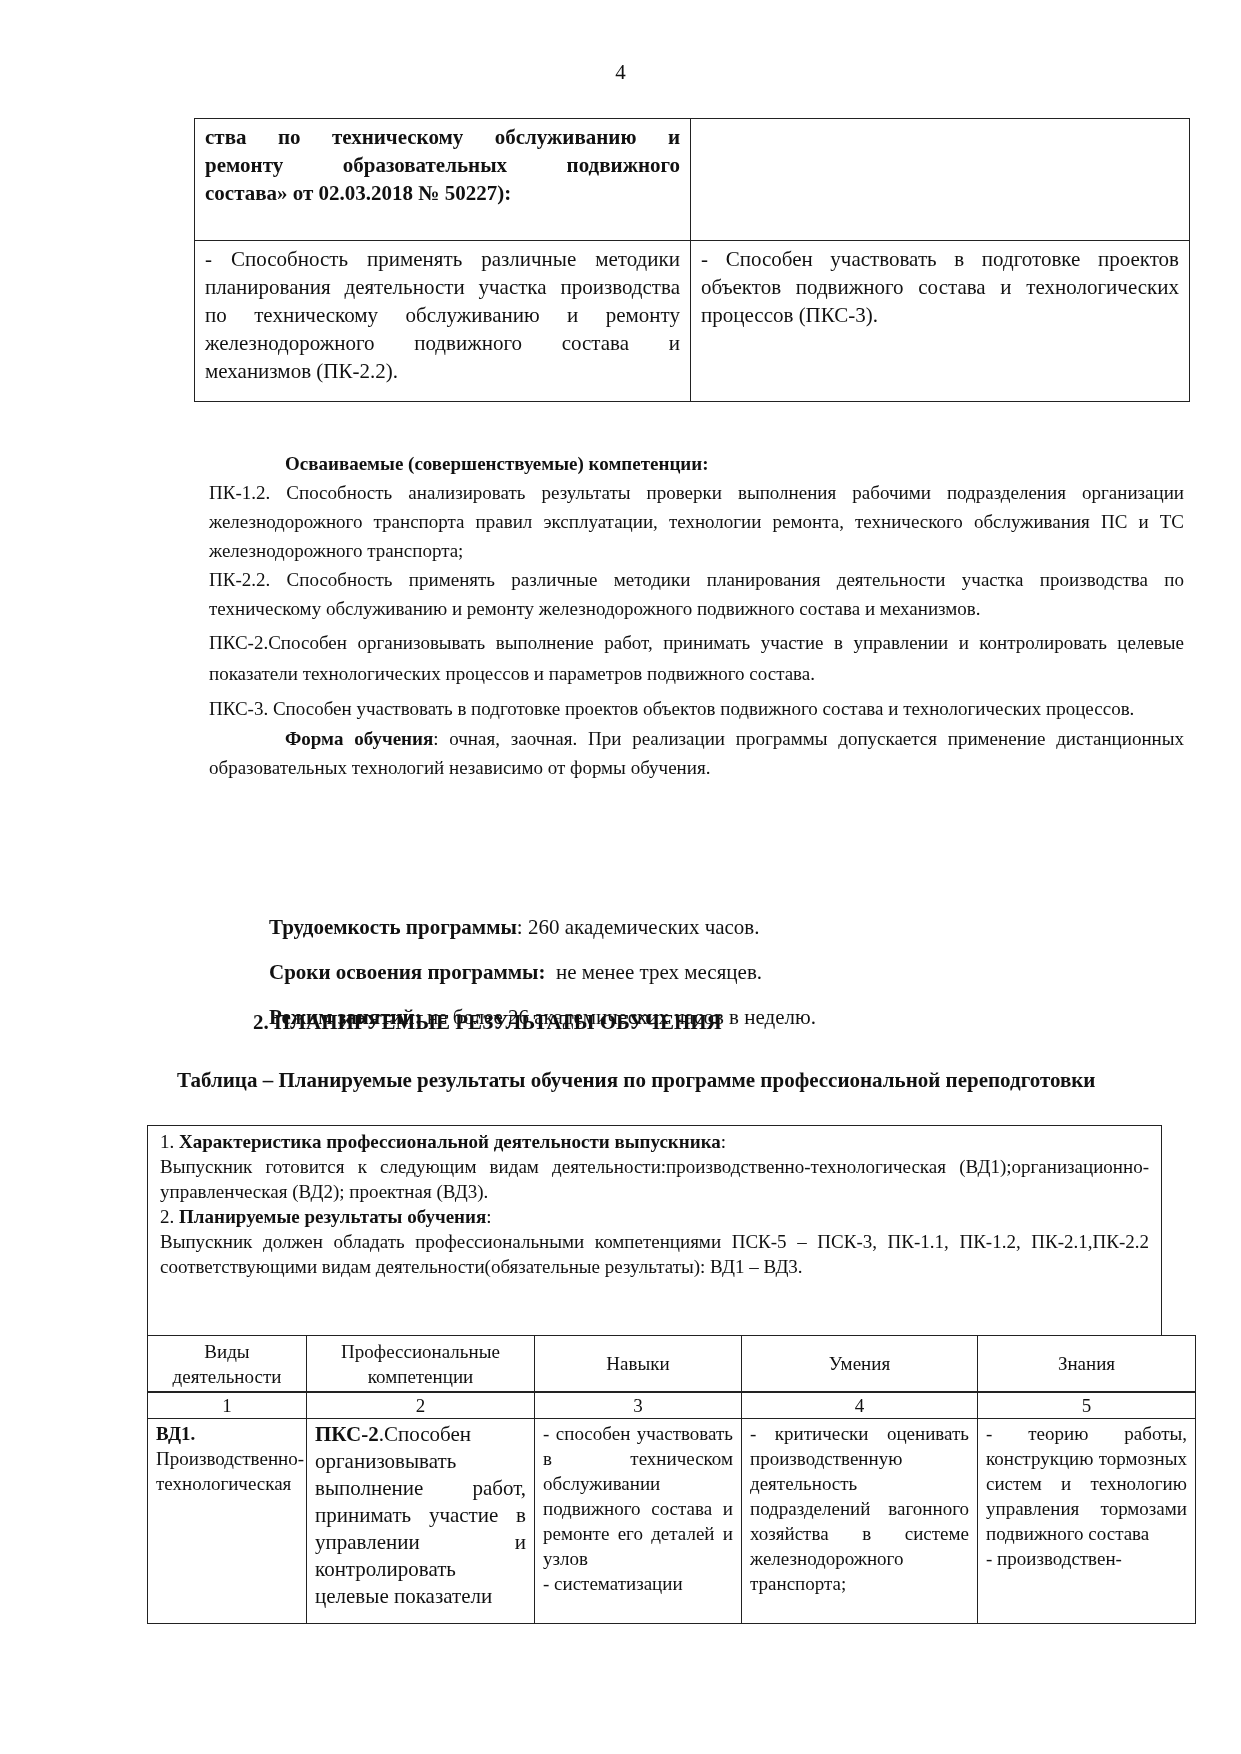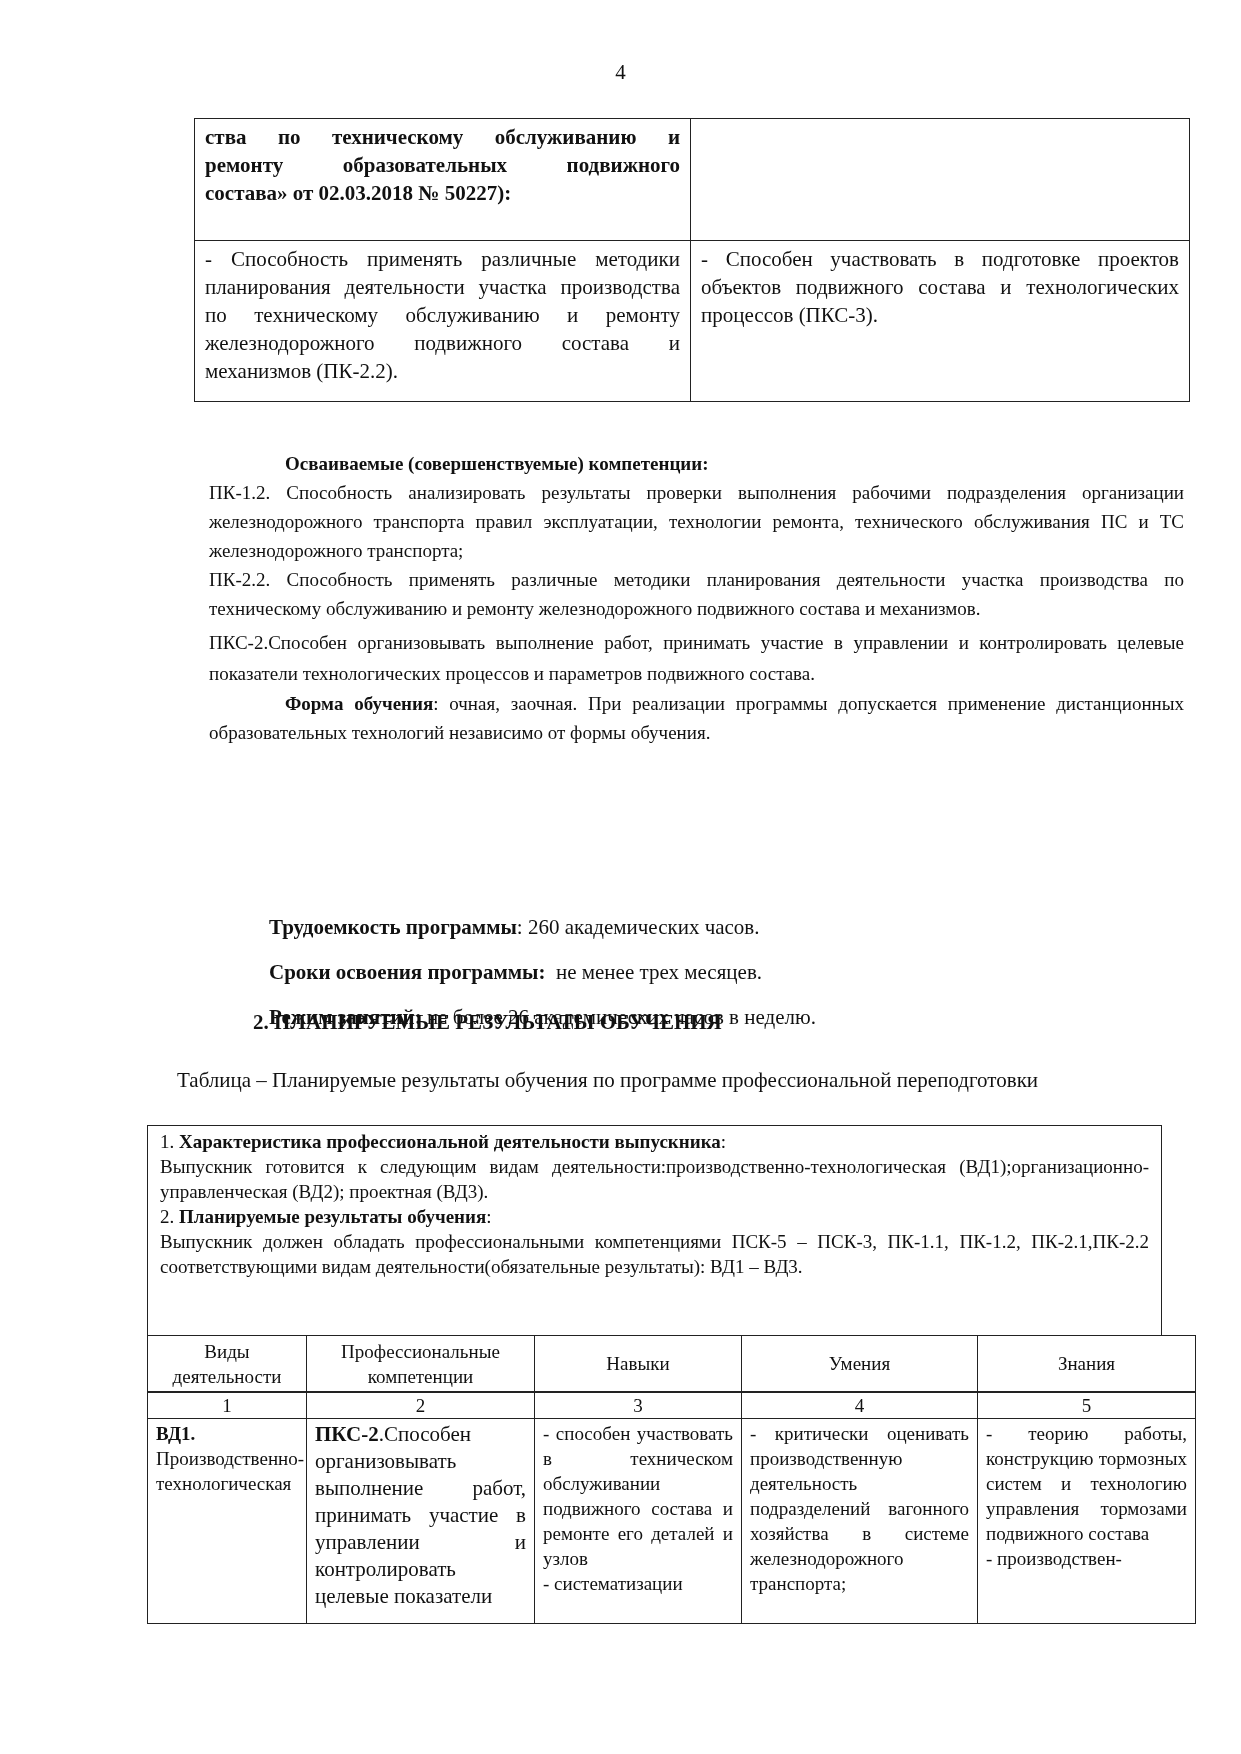--- a/index.html
+++ b/index.html
@@ -28,21 +28,21 @@
       left: 177px; width: 975px; top: 449px;
       font-size: 19px; line-height: 29px; text-align: justify; margin-left: 32px;
     }
     .body-text p { margin: 0; }
     .indent { text-indent: 76px; }
     .b { font-weight: bold; }
     .gap-sm { margin-top: 4px !important; }
     .facts { left: 253px; top: 897px; font-size: 21px; line-height: 29px; }
     .facts p { margin: 16px; }
     .heading { left: 253px; top: 1010px; font-size: 21px; font-weight: bold; }
-    .caption { left: 177px; width: 975px; top: 1067px; font-size: 21px; line-height: 27px; text-align: justify; }
+    .caption { left: 177px; width: 975px; top: 1067px; font-size: 21px; line-height: 27px; text-align: justify; font-weight: bold; }
 
     
     .res-box {
       left: 147px; top: 1125px; width: 1015px; height: 211px;
       border: 1.5px solid #222; box-sizing: border-box;
       padding: 3px 12px 0 12px; font-size: 19px; line-height: 25px; text-align: justify;
     }
     .res-box p { margin: 0; }
     .res-table {
       left: 147px; top: 1335px; width: 1015px;
@@ -77,20 +77,21 @@
     <td>- Способен участвовать в подготовке проектов объектов подвижного состава и технологических процессов (ПКС-3).</td>
   </tr>
 </tbody>
   </table>
 
 <div class="abs body-text">
   <p class="indent b">Осваиваемые (совершенствуемые) компетенции:</p>
   <p>ПК-1.2. Способность анализировать результаты проверки выполнения рабочими подразделения организации железнодорожного транспорта правил эксплуатации, технологии ремонта, технического обслуживания ПС и ТС железнодорожного транспорта;</p>
   <p>ПК-2.2. Способность применять различные методики планирования деятельности участка производства по техническому обслуживанию и ремонту железнодорожного подвижного состава и механизмов.</p>
   <p class="gap-sm" style="line-height:31px">ПКС-2.Способен организовывать выполнение работ, принимать участие в управлении и контролировать целевые показатели технологических процессов и параметров подвижного состава.</p>
+  <p class="gap-sm" style="line-height:31px">ПКС-3. Способен участвовать в подготовке проектов объектов подвижного состава и технологических процессов.</p>
   <p class="indent"><span class="b">Форма обучения</span><span>: очная, заочная. При реализации программы допускается применение дистанционных образовательных технологий независимо от формы обучения.</span></p>
 </div>
 
 <div class="abs facts">
   <p><span class="b">Трудоемкость программы</span><span>: 260 академических часов.</span></p>
   <p><span class="b">Сроки освоения программы:</span><span style="white-space:pre">  не менее трех месяцев.</span></p>
   <p><span class="b">Режим занятий:</span><span style="white-space:pre"> не более 26 академических часов в неделю.</span></p>
 </div>
 
 <div class="abs heading">2. ПЛАНИРУЕМЫЕ РЕЗУЛЬТАТЫ ОБУЧЕНИЯ</div>

